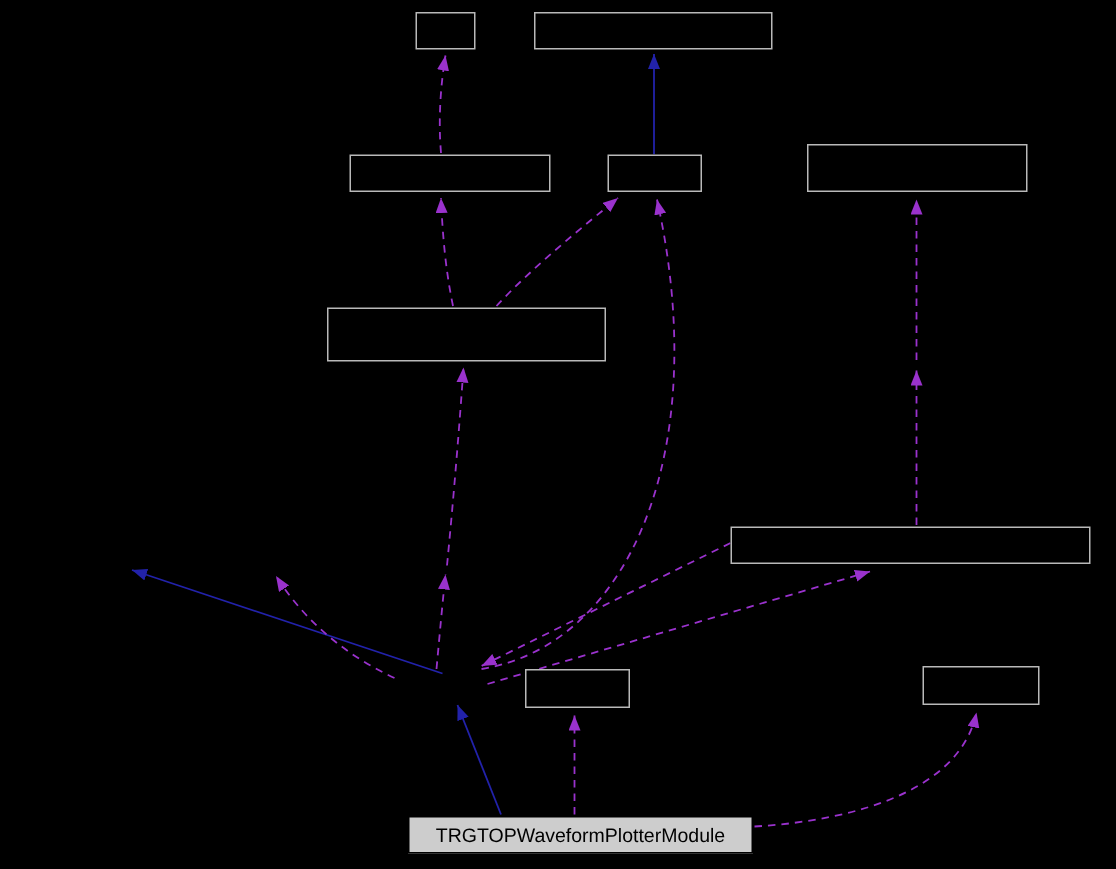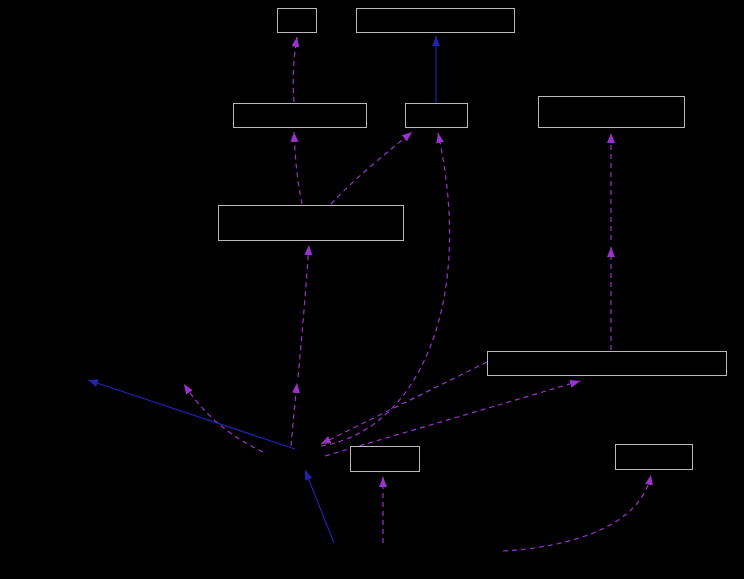--- a/index.html
+++ b/index.html
@@ -75,14 +75,17 @@
   <div class="node" style="left:277px;top:8px;width:40px;height:25px;"></div>
   <div class="node" style="left:356px;top:8px;width:159px;height:25px;"></div>
   <div class="node" style="left:233px;top:103px;width:134px;height:25px;"></div>
   <div class="node" style="left:405px;top:103px;width:63px;height:25px;"></div>
   <div class="node" style="left:538px;top:96px;width:147px;height:32px;"></div>
   <div class="node" style="left:218px;top:205px;width:186px;height:36px;"></div>
   <div class="node" style="left:487px;top:351px;width:240px;height:25px;"></div>
   <div class="node" style="left:350px;top:446px;width:70px;height:26px;"></div>
   <div class="node" style="left:615px;top:444px;width:78px;height:26px;"></div>
 
+  <div class="node main" style="left:272px;top:544px;width:230px;height:25px;">
+    <span>TRGTOPWaveformPlotterModule</span>
+  </div>
 
 </div>
 
 </body></html>

